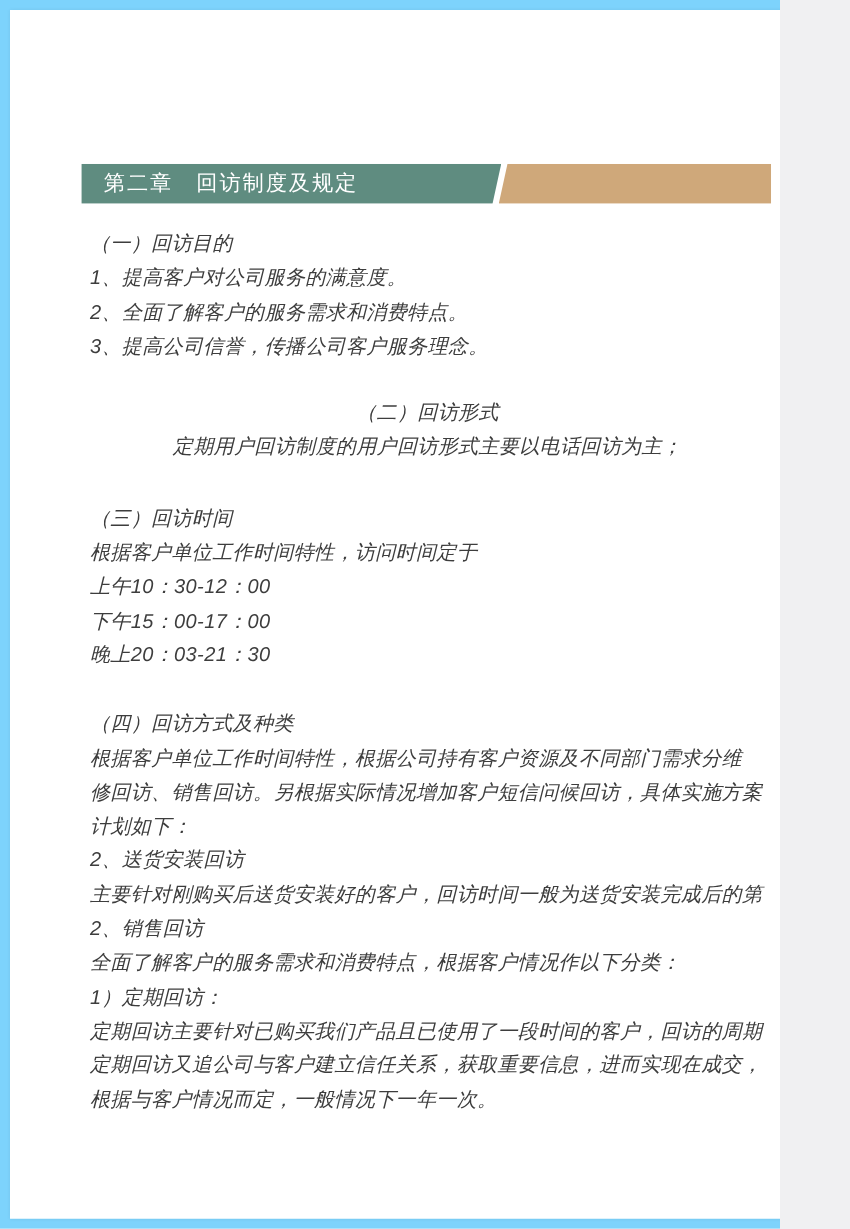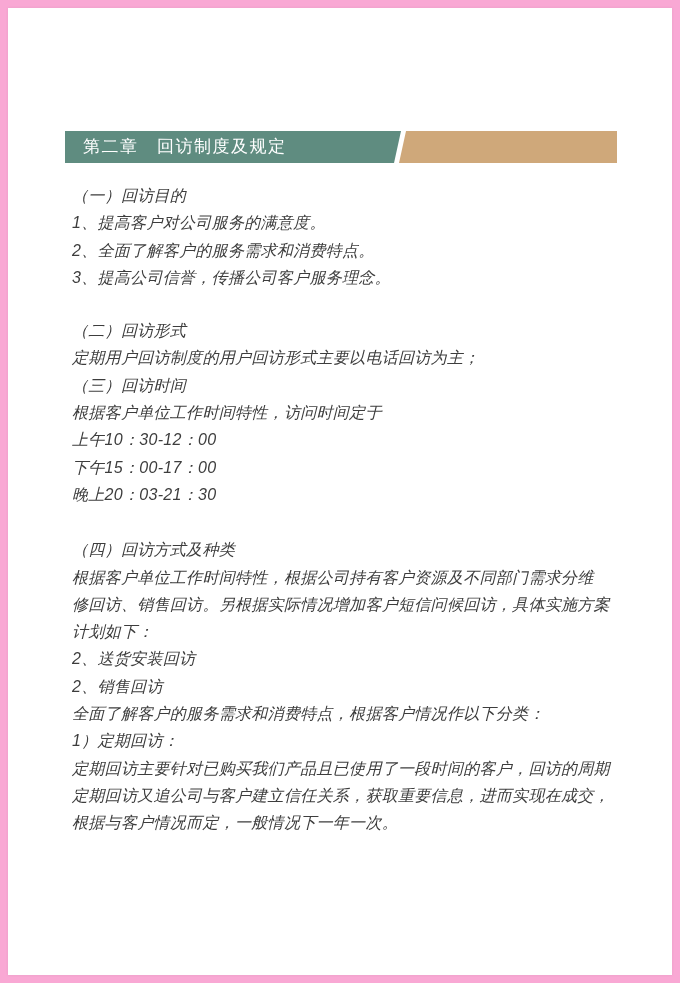--- a/index.html
+++ b/index.html
@@ -3,23 +3,23 @@
 <meta charset="utf-8">
 <style>
   html, body {
     margin: 0;
     padding: 0;
     background: #f0f0f2;
     font-family: "Liberation Sans", "DejaVu Sans", sans-serif;
   }
   .canvas {
     position: relative;
-    width: 680px;
+    width: 624px;
     height: 983px;
-    background: #f9a8d4;
+    background: #7dd3fc;
     overflow: hidden;
   }
   .page {
     position: absolute;
     left: 8px;
     top: 8px;
     width: 664px;
     height: 967px;
     background: #ffffff;
     box-shadow: 0 0 3px rgba(0,0,0,0.07);
@@ -59,22 +59,22 @@
     color: #3d3d3d;
     font-size: 16px;
   }
   .text-line, .section-heading {
     line-height: 27.3px;
     height: 27.3px;
     white-space: nowrap;
     letter-spacing: 0.3px;
     font-style: italic;
   }
-  .section-2 { margin-top: 26px; }
-  .section-3 { }
+  .section-2 { margin-top: 26px; text-align: center; }
+  .section-3 { margin-top: 30px; }
   .section-4 { margin-top: 28px; }
 </style>
 </head>
 <body>
 
 <div class="canvas">
   <div class="page"></div>
 
   <div class="banner-green">
     <span>第二章　回访制度及规定</span>
@@ -102,20 +102,21 @@
       <div class="text-line">下午15：00-17：00</div>
       <div class="text-line">晚上20：03-21：30</div>
     </div>
 
     <div class="section section-4">
       <div class="section-heading">（四）回访方式及种类</div>
       <div class="text-line">根据客户单位工作时间特性，根据公司持有客户资源及不同部门需求分维</div>
       <div class="text-line">修回访、销售回访。另根据实际情况增加客户短信问候回访，具体实施方案</div>
       <div class="text-line">计划如下：</div>
       <div class="text-line">2、送货安装回访</div>
+      <div class="text-line">主要针对刚购买后送货安装好的客户，回访时间一般为送货安装完成后的第</div>
       <div class="text-line">2、销售回访</div>
       <div class="text-line">全面了解客户的服务需求和消费特点，根据客户情况作以下分类：</div>
       <div class="text-line">1）定期回访：</div>
       <div class="text-line">定期回访主要针对已购买我们产品且已使用了一段时间的客户，回访的周期</div>
       <div class="text-line">定期回访又追公司与客户建立信任关系，获取重要信息，进而实现在成交，</div>
       <div class="text-line">根据与客户情况而定，一般情况下一年一次。</div>
     </div>
 
   </div>
 </div>

